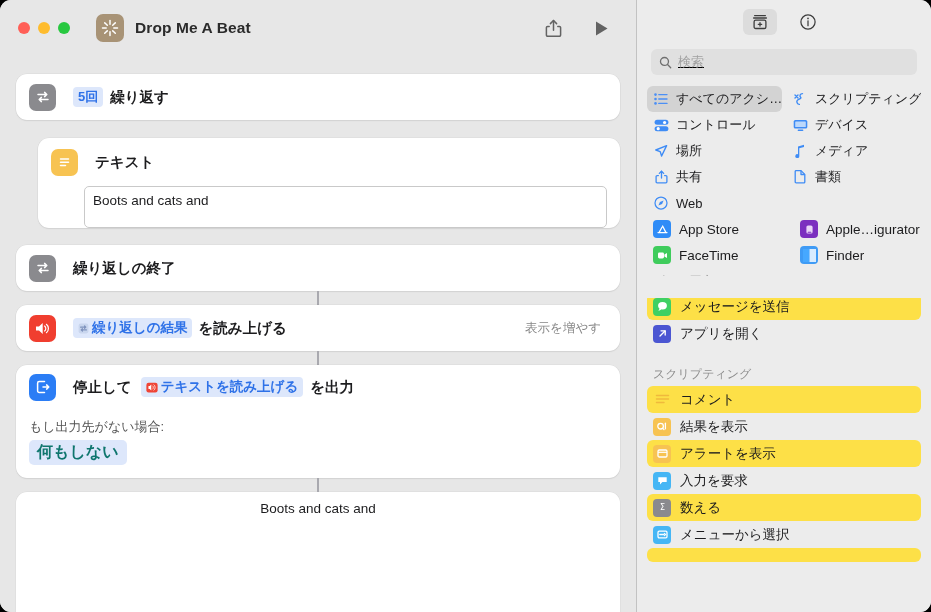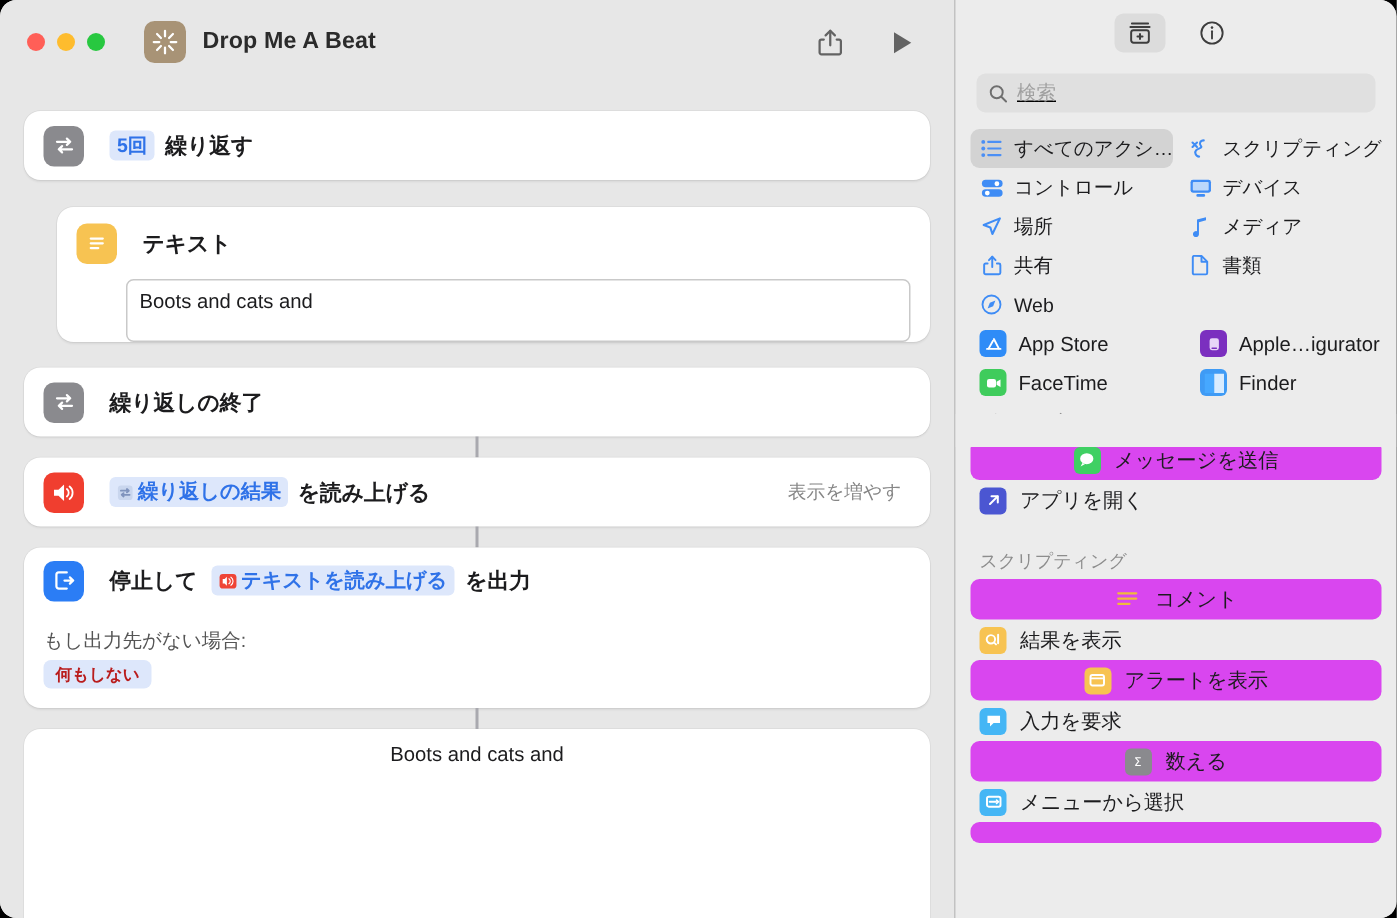--- a/index.html
+++ b/index.html
@@ -158,24 +158,24 @@
   .cond-label {
     font-size: 13px;
     color: #555;
     padding: 0 13px;
     margin-top: 9px;
   }
   .pill-chip {
     display: inline-block;
     margin: 4px 13px 11px 13px;
     background: #dde7fb;
-    color: #b91c1c;
+    color: #0f766e;
     border-radius: 5px;
     padding: 2px 8px;
-    font-size: 11px;
+    font-size: 16px;
     font-weight: bold;
     text-align: center;
   }
 
   
   .preview-card {
     background: #fff;
     border-radius: 11px 11px 0 0;
     text-align: center;
     padding-top: 9px;
@@ -266,21 +266,21 @@
   .pin-list { padding: 0 10px; }
   .act-item {
     display: flex; align-items: center; gap: 9px;
     height: 27px;
     border-radius: 6px;
     padding: 0 6px;
     font-size: 13.5px;
     color: #1c1c1e;
     white-space: nowrap;
   }
-  .act-item.alt { background: #d946ef; justify-content: center; }
+  .act-item.alt { background: #fde047; }
   .act-ico {
     width: 18px; height: 18px; border-radius: 4px; flex: 0 0 18px;
     display: flex; align-items: center; justify-content: center;
     color: #fff;
   }
   .sb-sep { height: 12px; }
 </style>
 </head>
 <body>
 

